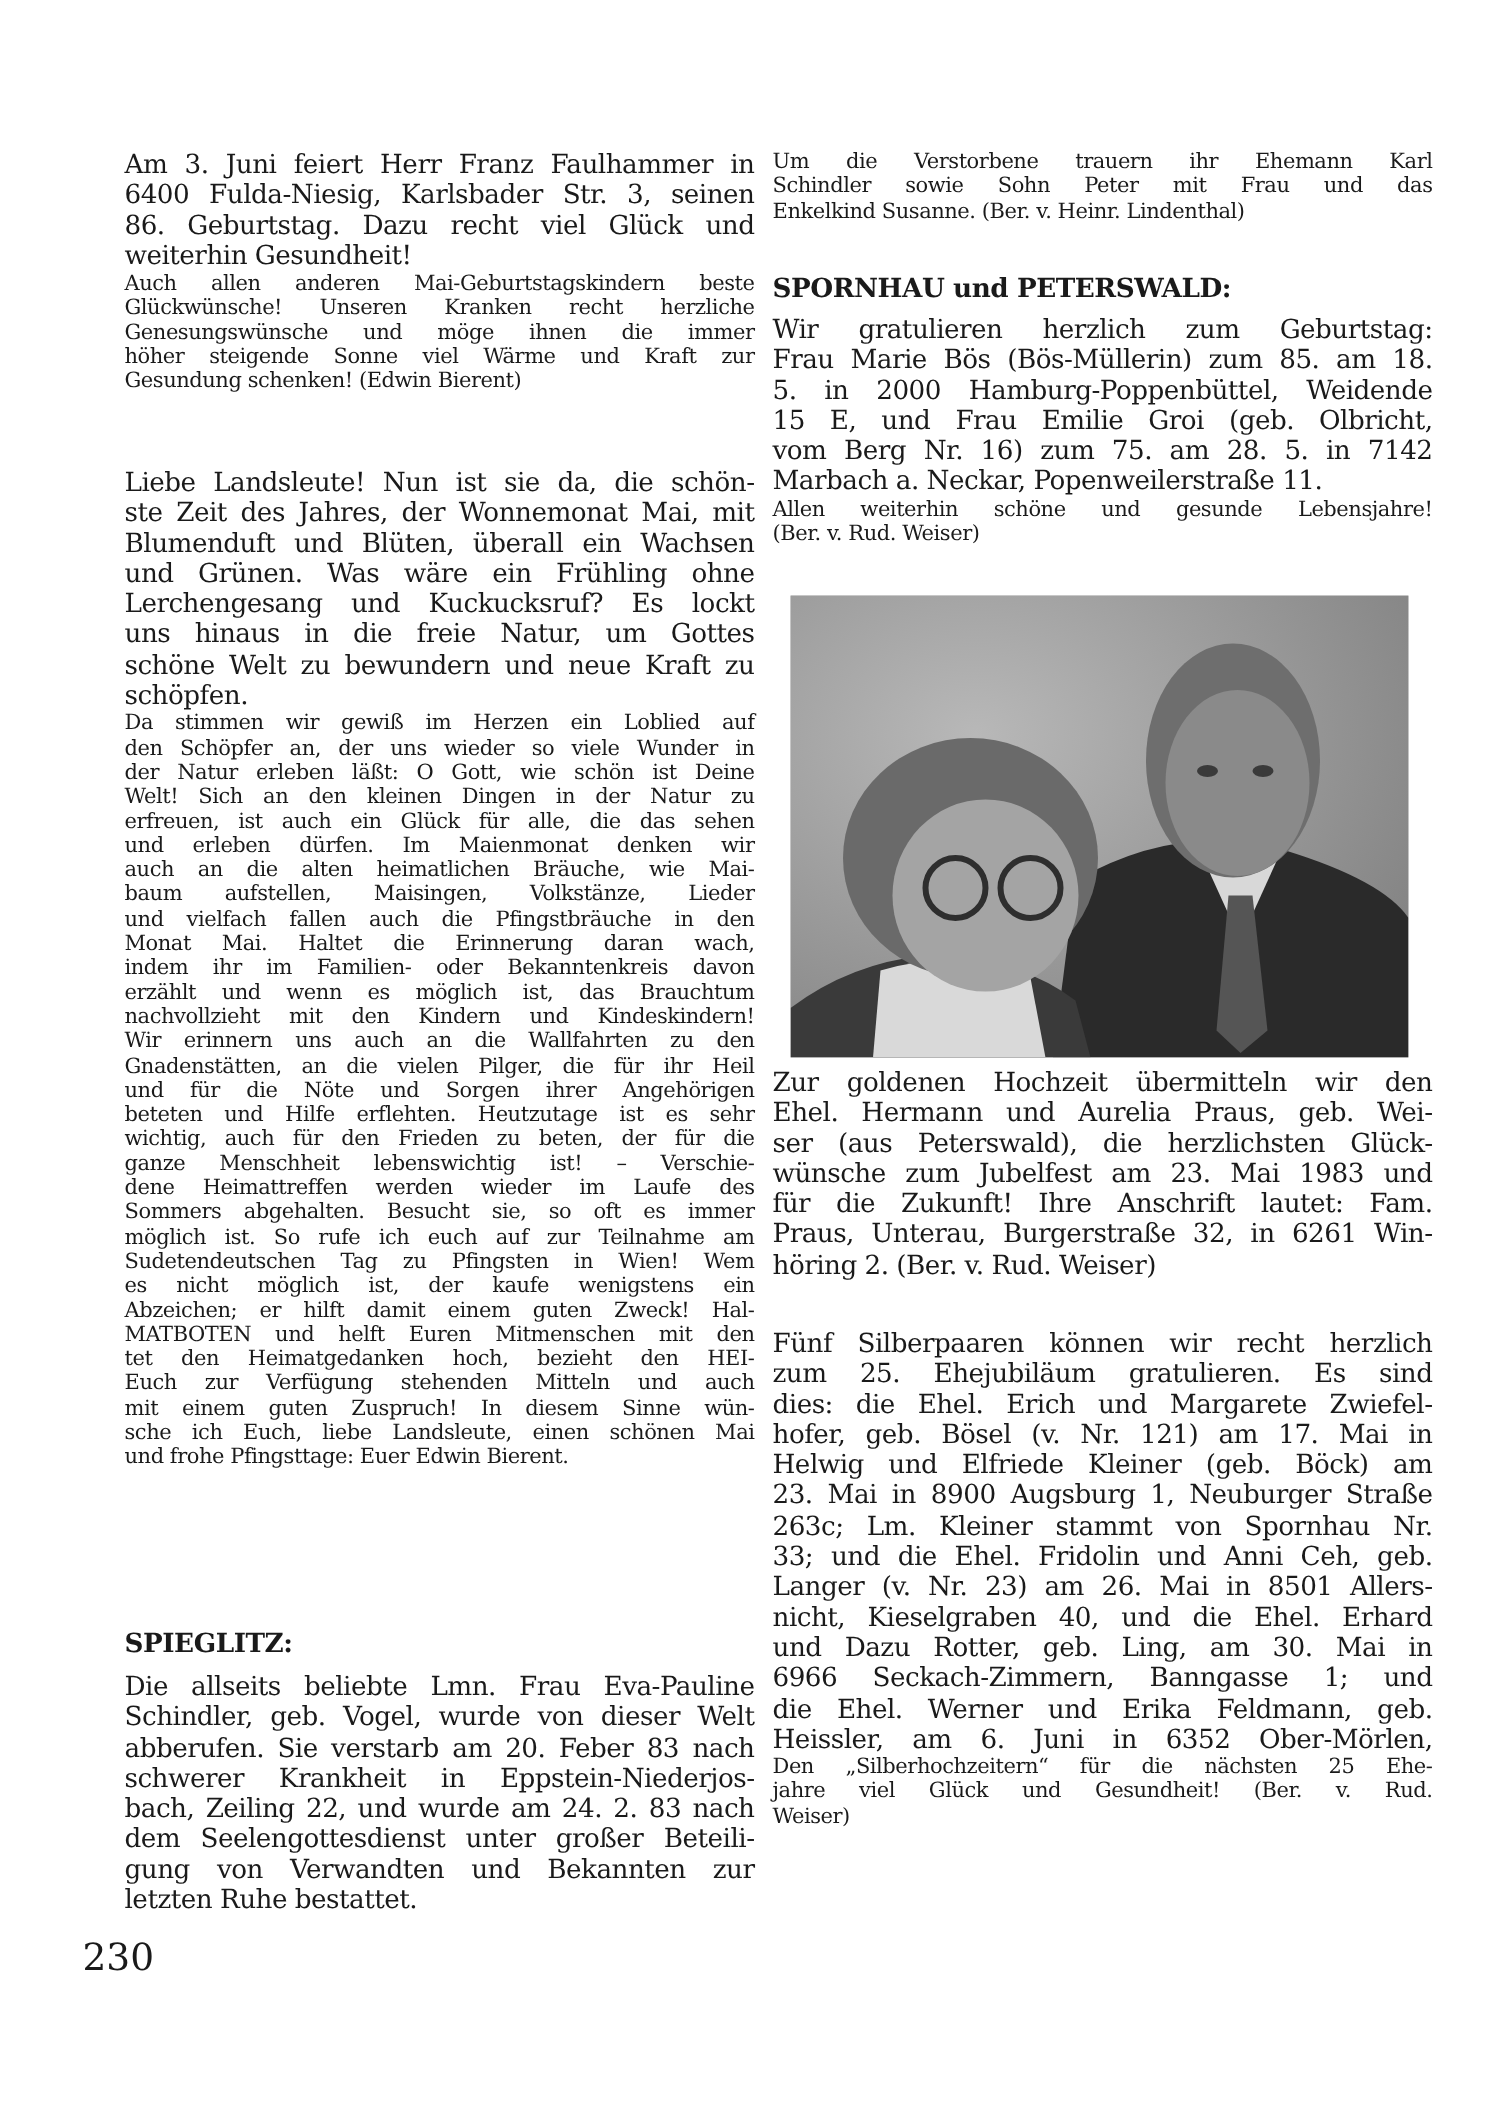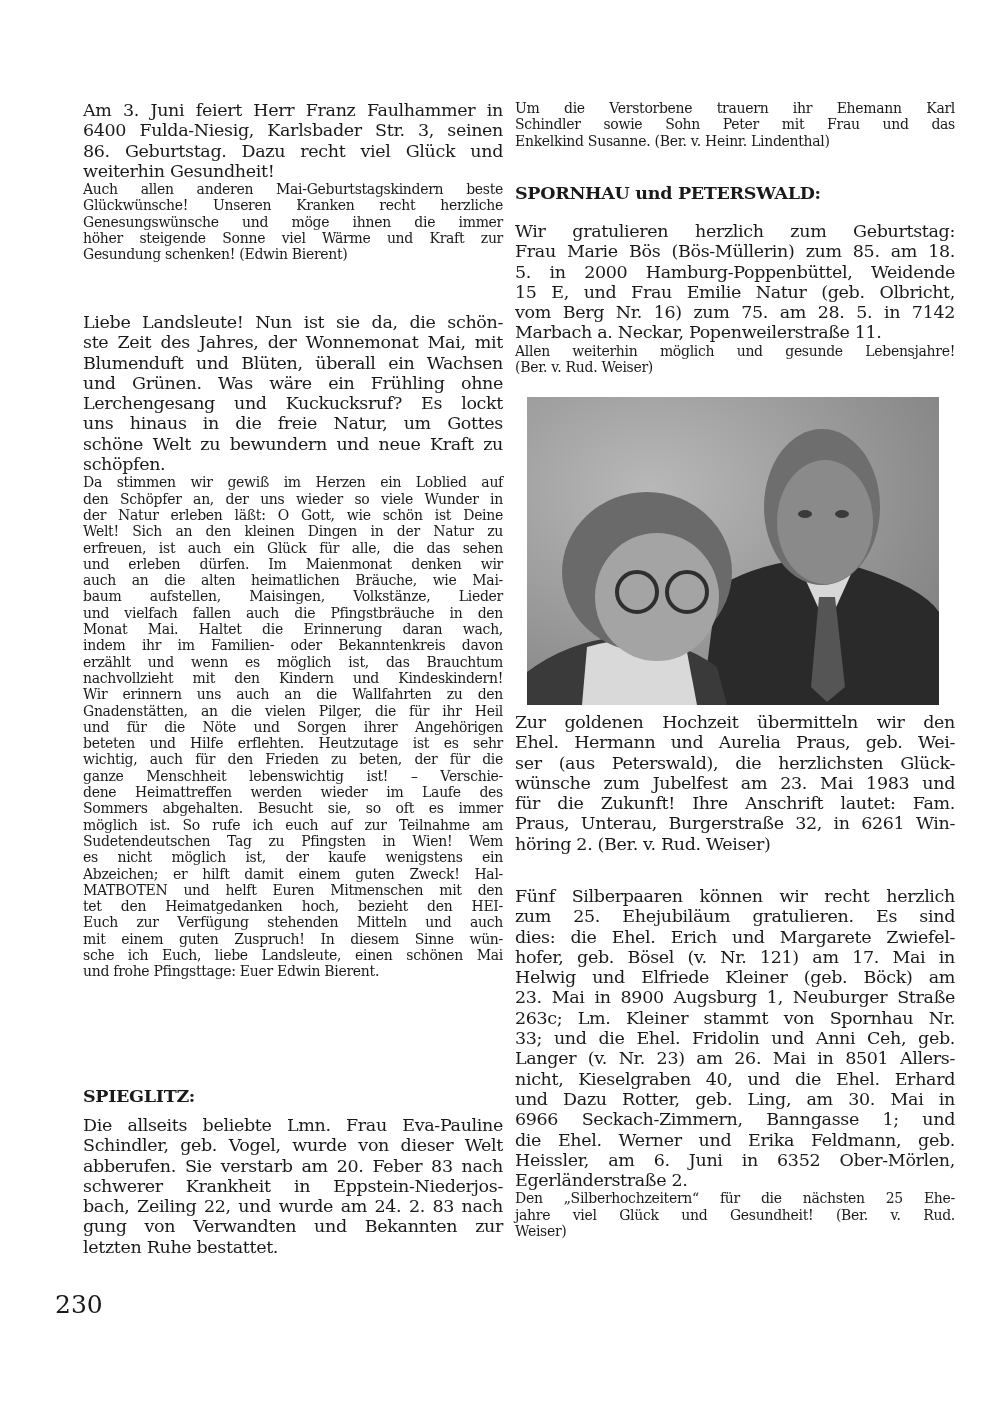--- a/index.html
+++ b/index.html
@@ -87,42 +87,43 @@
       <span class="line sm last">und frohe Pfingsttage: Euer Edwin Bierent.</span>
     </div>
   <div class="block" style="top:985px">
     <div class="hd">SPIEGLITZ:</div>
     <div style="margin-top:8px">
         <span class="line lg"><span>Die allseits beliebte Lmn. Frau </span><b>Eva-Pauline</b></span>
         <span class="line lg"><b>Schindler,</b><span> geb. Vogel, wurde von dieser Welt</span></span>
         <span class="line lg"><span>abberufen. Sie verstarb am 20. Feber 83 nach</span></span>
         <span class="line lg"><span>schwerer Krankheit in Eppstein-Niederjos-</span></span>
         <span class="line lg"><span>bach, Zeiling 22, und wurde am 24. 2. 83 nach</span></span>
+        <span class="line lg"><span>dem Seelengottesdienst unter großer Beteili-</span></span>
         <span class="line lg"><span>gung von Verwandten und Bekannten zur</span></span>
         <span class="line lg last"><span>letzten Ruhe bestattet.</span></span>
       </div>
   </div>
 </div>
 
 <div class="col col-right">
   <div class="block" style="top:0">
       <span class="line sm">Um die Verstorbene trauern ihr Ehemann Karl</span>
       <span class="line sm">Schindler sowie Sohn Peter mit Frau und das</span>
       <span class="line sm last">Enkelkind Susanne. (Ber. v. Heinr. Lindenthal)</span>
     </div>
   <div class="block" style="top:82px">
     <div class="hd">SPORNHAU und PETERSWALD:</div>
-    <div style="margin-top:17px">
+    <div style="margin-top:6px">
         <span class="line lg"><span>Wir gratulieren herzlich zum Geburtstag:</span></span>
         <span class="line lg"><span>Frau </span><b>Marie Bös</b><span> (Bös-Müllerin) zum 85. am 18.</span></span>
         <span class="line lg"><span>5. in 2000 Hamburg-Poppenbüttel, Weidende</span></span>
-        <span class="line lg"><span>15 E, und Frau </span><b>Emilie Natur</b><span> (geb. Olbricht,</span></span>
+        <span class="line lg"><span>15 E, und Frau </span><b>Emilie Groi</b><span> (geb. Olbricht,</span></span>
         <span class="line lg"><span>vom Berg Nr. 16) zum 75. am 28. 5. in 7142</span></span>
         <span class="line lg last"><span>Marbach a. Neckar, Popenweilerstraße 11.</span></span>
-        <span class="line sm">Allen weiterhin möglich und gesunde Lebensjahre!</span>
+        <span class="line sm">Allen weiterhin schöne und gesunde Lebensjahre!</span>
         <span class="line sm last">(Ber. v. Rud. Weiser)</span>
       </div>
   </div>
   <div class="block" style="top:612px">
       <span class="line lg"><span>Zur goldenen Hochzeit übermitteln wir den</span></span>
       <span class="line lg"><span>Ehel. </span><b>Hermann und Aurelia Praus,</b><span> geb. Wei-</span></span>
       <span class="line lg"><span>ser (aus Peterswald), die herzlichsten Glück-</span></span>
       <span class="line lg"><span>wünsche zum Jubelfest am 23. Mai 1983 und</span></span>
       <span class="line lg"><span>für die Zukunft! Ihre Anschrift lautet: Fam.</span></span>
       <span class="line lg"><span>Praus, Unterau, Burgerstraße 32, in 6261 Win-</span></span>
@@ -136,21 +137,20 @@
       <span class="line lg"><b>Helwig und Elfriede Kleiner</b><span> (geb. Böck) am</span></span>
       <span class="line lg"><span>23. Mai in 8900 Augsburg 1, Neuburger Straße</span></span>
       <span class="line lg"><span>263c; Lm. Kleiner stammt von Spornhau Nr.</span></span>
       <span class="line lg"><span>33; und die Ehel. </span><b>Fridolin und Anni Ceh,</b><span> geb.</span></span>
       <span class="line lg"><span>Langer (v. Nr. 23) am 26. Mai in 8501 Allers-</span></span>
       <span class="line lg"><span>nicht, Kieselgraben 40, und die Ehel. </span><b>Erhard</b></span>
       <span class="line lg"><b>und Dazu Rotter,</b><span> geb. Ling, am 30. Mai in</span></span>
       <span class="line lg"><span>6966 Seckach-Zimmern, Banngasse 1; und</span></span>
       <span class="line lg"><span>die Ehel. </span><b>Werner und Erika Feldmann,</b><span> geb.</span></span>
       <span class="line lg"><span>Heissler, am 6. Juni in 6352 Ober-Mörlen,</span></span>
-      <span class="line lg last"><span>Egerländerstraße 2.</span></span>
       <span class="line sm">Den „Silberhochzeitern“ für die nächsten 25 Ehe-</span>
       <span class="line sm">jahre viel Glück und Gesundheit! (Ber. v. Rud.</span>
       <span class="line sm last">Weiser)</span>
     </div>
 </div>
 
 <div class="photo">
   <svg width="412" height="308" viewBox="0 0 412 308">
     <defs>
       <radialGradient id="bg" cx="0.3" cy="0.3" r="0.9">

